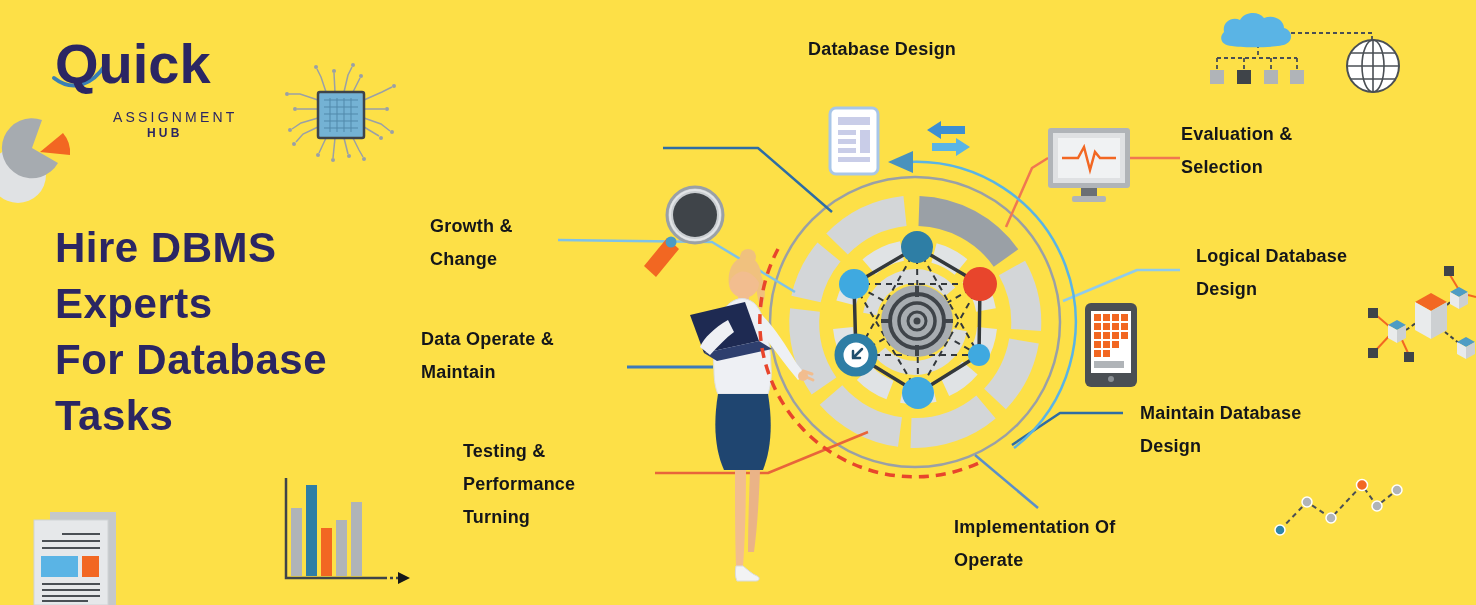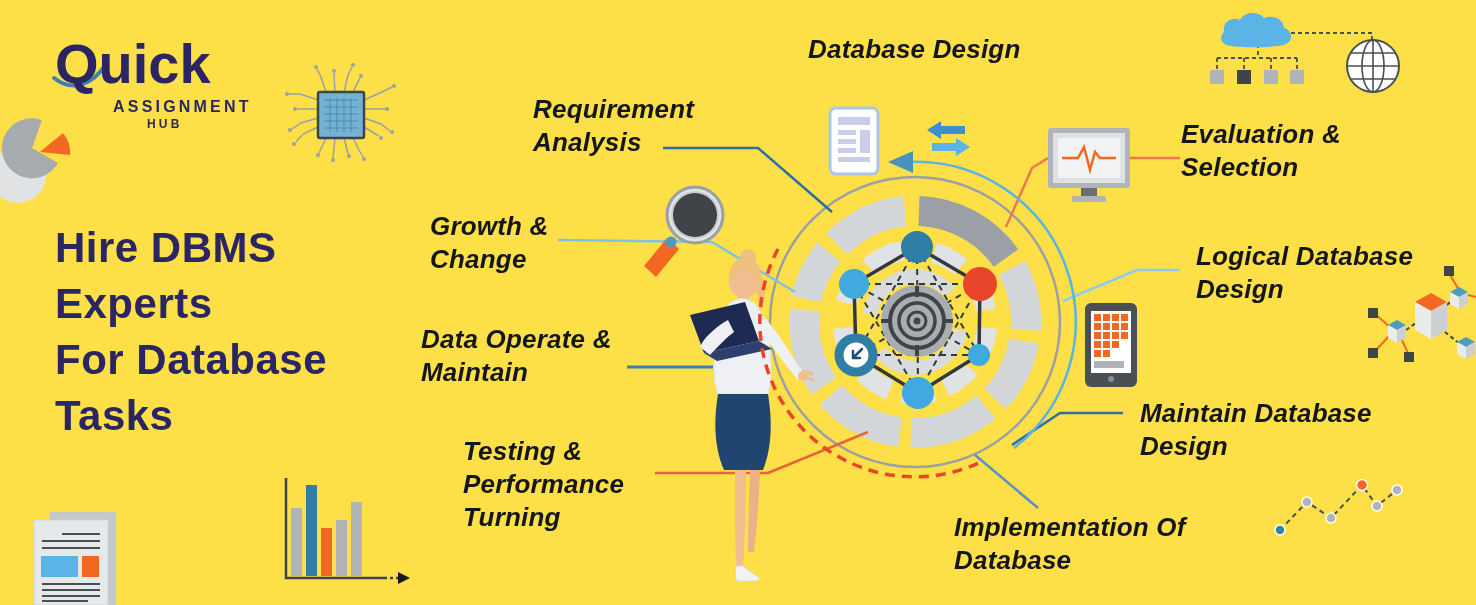--- a/index.html
+++ b/index.html
@@ -1,55 +1,53 @@
 <!DOCTYPE html>
 <html><head>
 <meta charset="utf-8">
 <style>
   html,body{margin:0;padding:0;background:#ffffff;}
   #canvas{position:relative;width:1476px;height:605px;background:#fde047;overflow:hidden;
           font-family:"Liberation Sans",sans-serif;}
   #diagram-svg{position:absolute;left:0;top:0;z-index:1;}
-  .label{position:absolute;z-index:2;font-style:italic;font-weight:600;font-size:26px;
+  .label{position:absolute;z-index:2;font-weight:600;font-size:18px;
          line-height:33px;color:#14161a;white-space:pre-line;letter-spacing:0.2px;}
   .heading{position:absolute;left:55px;top:220px;z-index:2;font-weight:700;font-size:42px;
            line-height:56px;color:#2b2663;white-space:pre-line;letter-spacing:0.5px;}
   .logo{position:absolute;left:55px;top:36px;z-index:2;color:#2b2663;}
   .logo .brand{font-size:56px;font-weight:800;letter-spacing:0px;line-height:56px;}
-  .logo .sub1{font-size:16px;font-weight:700;letter-spacing:3.2px;margin-left:58px;margin-top:6px;}
+  .logo .sub1{font-size:14px;font-weight:400;letter-spacing:3.2px;margin-left:58px;margin-top:17px;}
   .logo .sub2{font-size:12px;font-weight:700;letter-spacing:3.2px;margin-left:92px;margin-top:1px;}
 </style>
 </head>
 <body>
 
 <div id="canvas">
 
   <div class="logo">
     <div class="brand">Quick</div>
     <div class="sub1">ASSIGNMENT</div>
     <div class="sub2">HUB</div>
   </div>
 
   <div class="heading">Hire DBMS
 Experts
 For Database
 Tasks</div>
 
   <div class="label" style="left:808px;top:33px">Database Design</div>
-  <div class="label" style="left:533px;top:93px">Requirement
-Analysis</div>
   <div class="label" style="left:421px;top:323px">Data Operate &amp;
 Maintain</div>
   <div class="label" style="left:430px;top:210px">Growth &amp;
 Change</div>
   <div class="label" style="left:463px;top:435px">Testing &amp;
 Performance
 Turning</div>
   <div class="label" style="left:954px;top:511px">Implementation Of
-Database</div>
+Operate</div>
   <div class="label" style="left:1140px;top:397px">Maintain Database
 Design</div>
   <div class="label" style="left:1196px;top:240px">Logical Database
 Design</div>
   <div class="label" style="left:1181px;top:118px">Evaluation &amp;
 Selection</div>
 
   <svg id="diagram-svg" width="1476" height="605" viewBox="0 0 1476 605">
 
     <path d="M 54 78 C 72 92, 92 86, 106 64" stroke="#3a7fb5" stroke-width="4" fill="none" stroke-linecap="round"></path>

